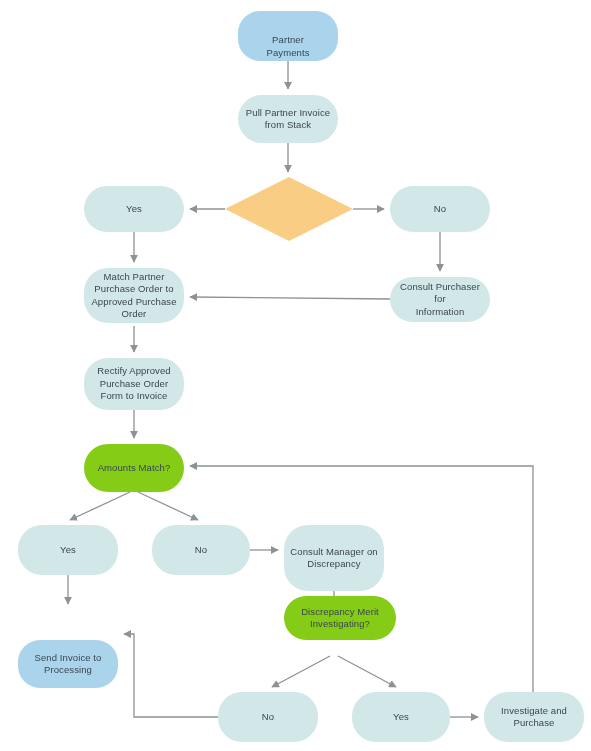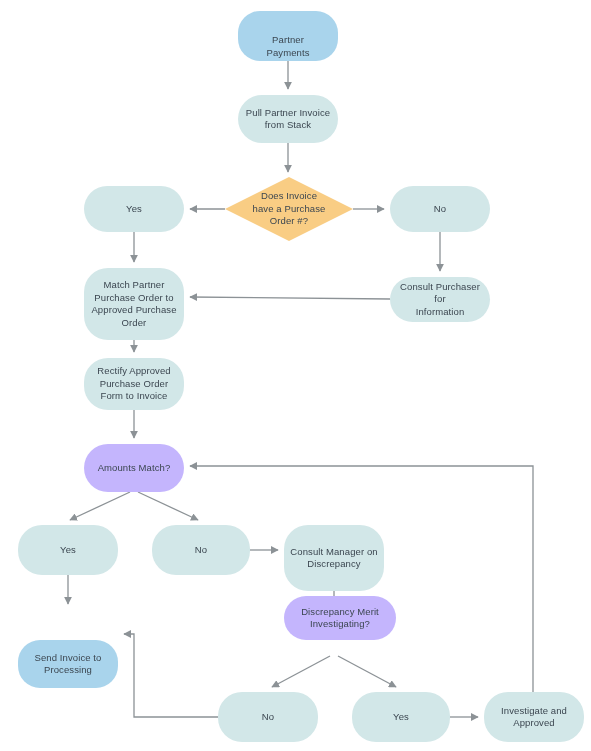--- a/index.html
+++ b/index.html
@@ -34,21 +34,21 @@
     text-align: center;
     color: #3b4650;
     font-size: 9.5px;
     line-height: 12.5px;
     letter-spacing: 0.1px;
     padding: 2px 4px;
     border-radius: 24px;
   }
   .node-process   { background: #d2e7e8; }
   .node-terminal  { background: #a9d4ec; border-radius: 22px; }
-  .node-decision-box { background: #c4b5fd; }
+  .node-decision-box { background: #84cc16; }
   .node-diamond {
     background: transparent;
   }
   .node-diamond .diamond-shape {
     position: absolute;
     left: 0; top: 0;
     width: 100%;
     height: 100%;
     background: #f9cd84;
     clip-path: polygon(50% 0%, 100% 50%, 50% 100%, 0% 50%);
@@ -101,31 +101,28 @@
       <div class="node node-terminal" style="left: 238px; top: 11px; width: 100px; height: 50px; align-items: flex-end;">
         <span class="node-label">Partner
 Payments</span>
       </div>
       <div class="node node-process" style="left: 238px; top: 95px; width: 100px; height: 48px;">
         <span class="node-label">Pull Partner Invoice
 from Stack</span>
       </div>
       <div class="node node-diamond" style="left: 225px; top: 177px; width: 128px; height: 64px;">
         <div class="diamond-shape"></div>
-        <span class="node-label diamond-label">Does Invoice
-have a Purchase
-Order #?</span>
       </div>
       <div class="node node-process" style="left: 84px; top: 186px; width: 100px; height: 46px;">
         <span class="node-label">Yes</span>
       </div>
       <div class="node node-process" style="left: 390px; top: 186px; width: 100px; height: 46px;">
         <span class="node-label">No</span>
       </div>
-      <div class="node node-process" style="left: 84px; top: 268px; width: 100px; height: 72px;">
+      <div class="node node-process" style="left: 84px; top: 268px; width: 100px; height: 55px;">
         <span class="node-label">Match Partner
 Purchase Order to
 Approved Purchase
 Order</span>
       </div>
       <div class="node node-process" style="left: 390px; top: 277px; width: 100px; height: 45px;">
         <span class="node-label">Consult Purchaser for
 Information</span>
       </div>
       <div class="node node-process" style="left: 84px; top: 358px; width: 100px; height: 52px;">
@@ -154,17 +151,17 @@
         <span class="node-label">Discrepancy Merit
 Investigating?</span>
       </div>
       <div class="node node-process" style="left: 218px; top: 692px; width: 100px; height: 50px;">
         <span class="node-label">No</span>
       </div>
       <div class="node node-process" style="left: 352px; top: 692px; width: 98px; height: 50px;">
         <span class="node-label">Yes</span>
       </div>
       <div class="node node-process" style="left: 484px; top: 692px; width: 100px; height: 50px;">
-        <span class="node-label">Investigate and Approved</span>
+        <span class="node-label">Investigate and Purchase</span>
       </div>
     </div>
 
 </div>
 
 </body></html>

